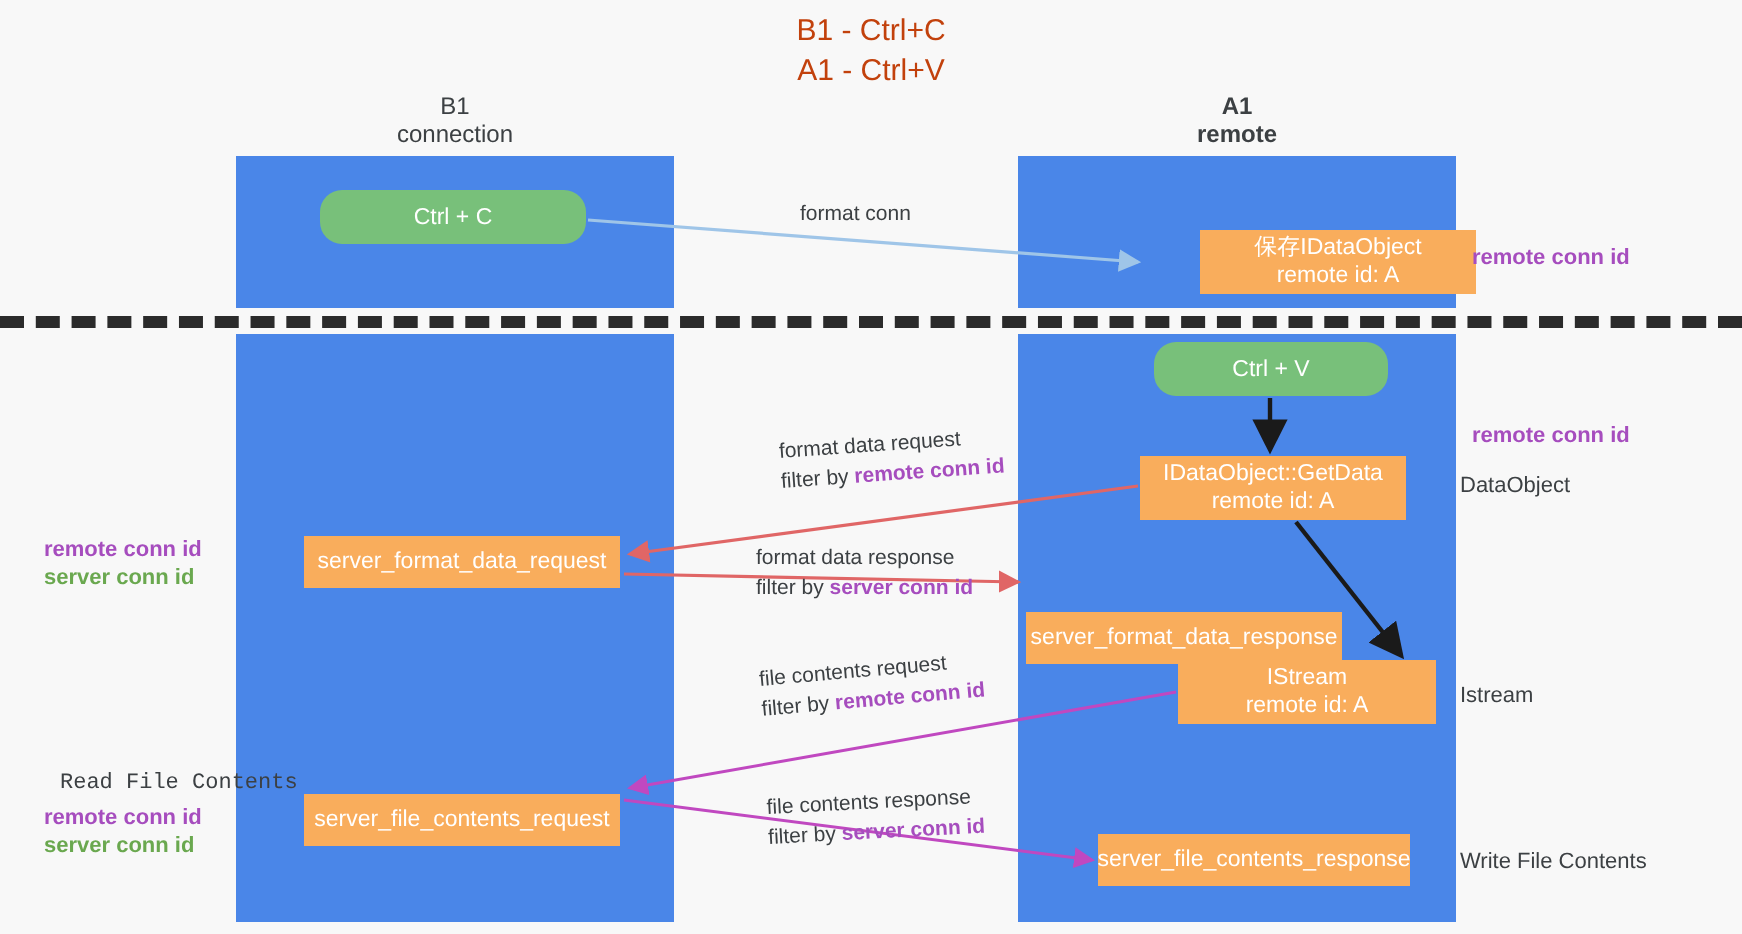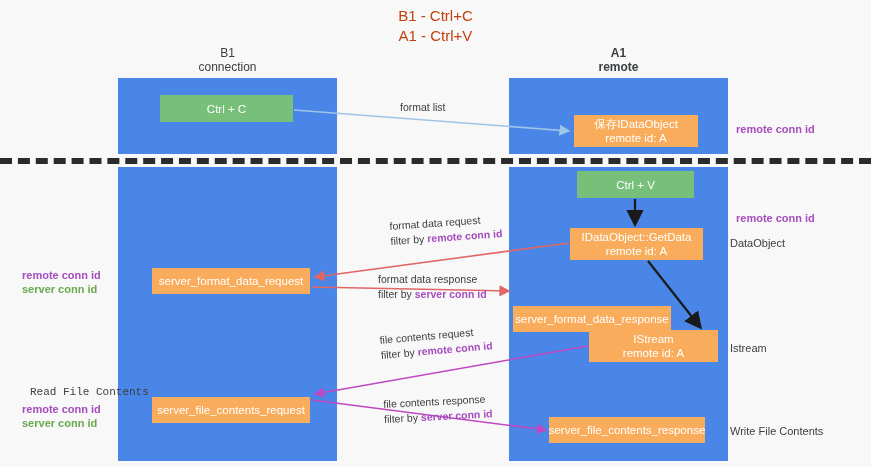--- a/index.html
+++ b/index.html
@@ -42,25 +42,25 @@
   }
 
   
   .box{
     box-sizing:border-box;
     display:flex;flex-direction:column;
     align-items:center;justify-content:center;
     color:#ffffff;font-size:11.5px;line-height:14px;
     text-align:center;padding:2px 4px;
   }
-  .box-green{background:#78c07a;}
+  .box-green{background:#78c07a;border-radius:11px;}
   .box-orange{background:#f9ad5c;}
 
   .b-ctrlc{left:160px;top:95px;width:133px;height:27px;}
-  .b-saveido{left:574px;top:115px;width:124px;height:32px;justify-content:space-between;}
+  .b-saveido{left:600px;top:115px;width:138px;height:32px;justify-content:space-between;}
   .b-ctrlv{left:577px;top:171px;width:117px;height:27px;}
   .b-getdata{left:570px;top:228px;width:133px;height:32px;}
   .b-sfdreq{left:152px;top:268px;width:158px;height:26px;}
   .b-sfdresp{left:513px;top:278px;width:158px;height:26px;margin-top:28px;}
   .b-istream{left:589px;top:330px;width:129px;height:32px;}
   .b-sfcreq{left:152px;top:385px;width:158px;height:26px;margin-top:12px;}
   .b-sfcresp{left:549px;top:417px;width:156px;height:26px;}
 
   
   .ann{font-size:11px;color:#3c4043;line-height:14px;}
@@ -180,21 +180,21 @@
 
   <div class="abs box box-orange b-sfcreq">
     <span>server_file_contents_request</span>
   </div>
 
   <div class="abs box box-orange b-sfcresp">
     <span>server_file_contents_response</span>
   </div>
 
   <div class="abs alabel al-formatlist">
-    <div>format list</div>
+    <div>format conn</div>
   </div>
 
   <div class="abs alabel al-fdreq">
     <div>format data request</div>
     <div><span>filter by </span><b>remote conn id</b></div>
   </div>
 
   <div class="abs alabel al-fdresp">
     <div>format data response</div>
     <div><span>filter by </span><b>server conn id</b></div>

